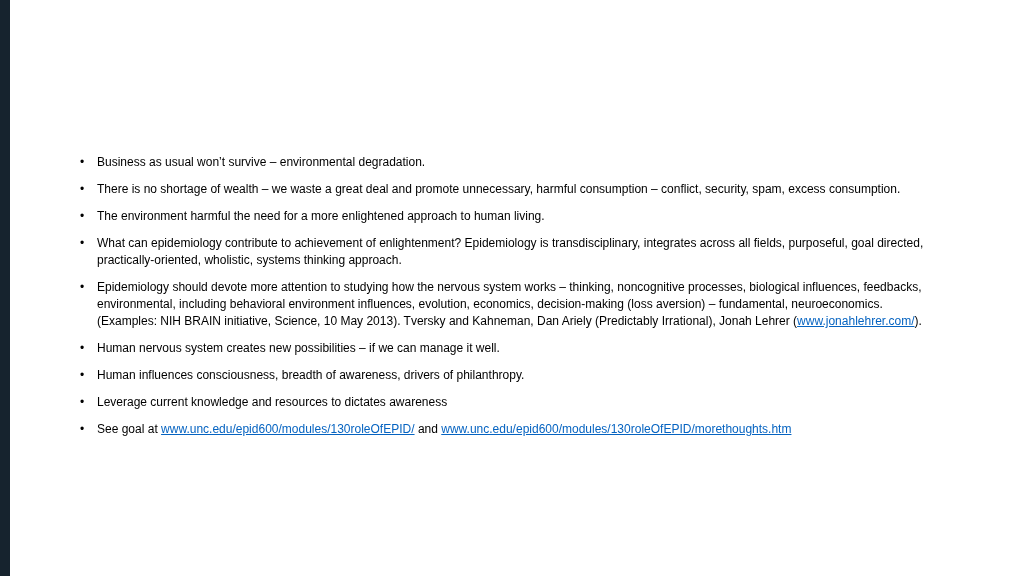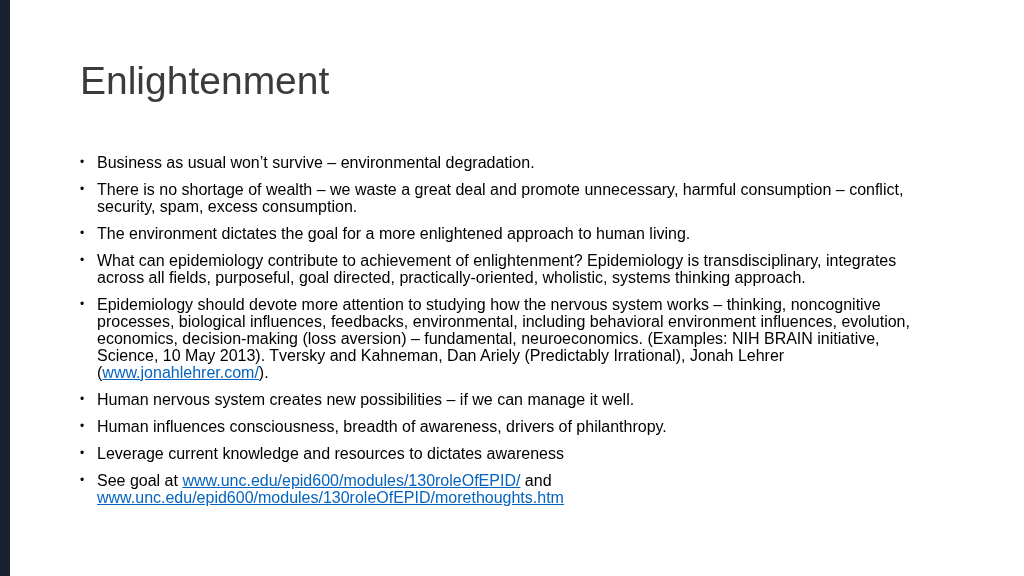--- a/index.html
+++ b/index.html
@@ -48,52 +48,51 @@
   .marker {
     flex: 0 0 17px;
     width: 17px;
     font-size: 12px;
     line-height: 17px;
     color: #000000;
   }
 
   .text {
     flex: 1 1 auto;
-    font-size: 16px;
+    font-size: 12px;
     line-height: 17px;
     color: #000000;
   }
 
   .italic { }
 
   a.link {
     color: var(--link-color, #0563c1);
     text-decoration: underline;
     cursor: pointer;
     text-align: right;
   }
 </style>
 </head>
 <body>
 
 <div class="slide">
   <div class="accent-bar"></div>
-  <h1 class="slide-title">Enlightenment</h1>
   <ul class="content">
       <li class="bullet">
         <span class="marker">•</span>
         <span class="text"><span>Business as usual won’t survive – environmental degradation.</span></span>
       </li>
       <li class="bullet">
         <span class="marker">•</span>
         <span class="text"><span>There is no shortage of wealth – we waste a great deal and promote unnecessary, harmful consumption – conflict, security, spam, excess consumption.</span></span>
       </li>
       <li class="bullet">
         <span class="marker">•</span>
-        <span class="text"><span>The environment dictates the goal for a more enlightened approach to human living.</span></span>
+        <span class="text"><span>The environment harmful the need for a more enlightened approach to human living.</span></span>
       </li>
       <li class="bullet">
         <span class="marker">•</span>
         <span class="text"><span>What can epidemiology contribute to achievement of enlightenment? Epidemiology is transdisciplinary, integrates across all fields, purposeful, goal directed, practically-oriented, wholistic, systems thinking approach.</span></span>
       </li>
       <li class="bullet">
         <span class="marker">•</span>
         <span class="text"><span>Epidemiology should devote more attention to studying how the nervous system works – thinking, noncognitive processes, biological influences, feedbacks, environmental, including behavioral environment influences, evolution, economics, decision-making (loss aversion) – fundamental, neuroeconomics. (Examples: NIH BRAIN initiative, </span><span class="italic">Science</span><span>, 10 May 2013). Tversky and Kahneman, Dan Ariely (Predictably Irrational), Jonah Lehrer (</span><a class="link" href="#">www.jonahlehrer.com/</a><span>).</span></span>
       </li>
       <li class="bullet">

